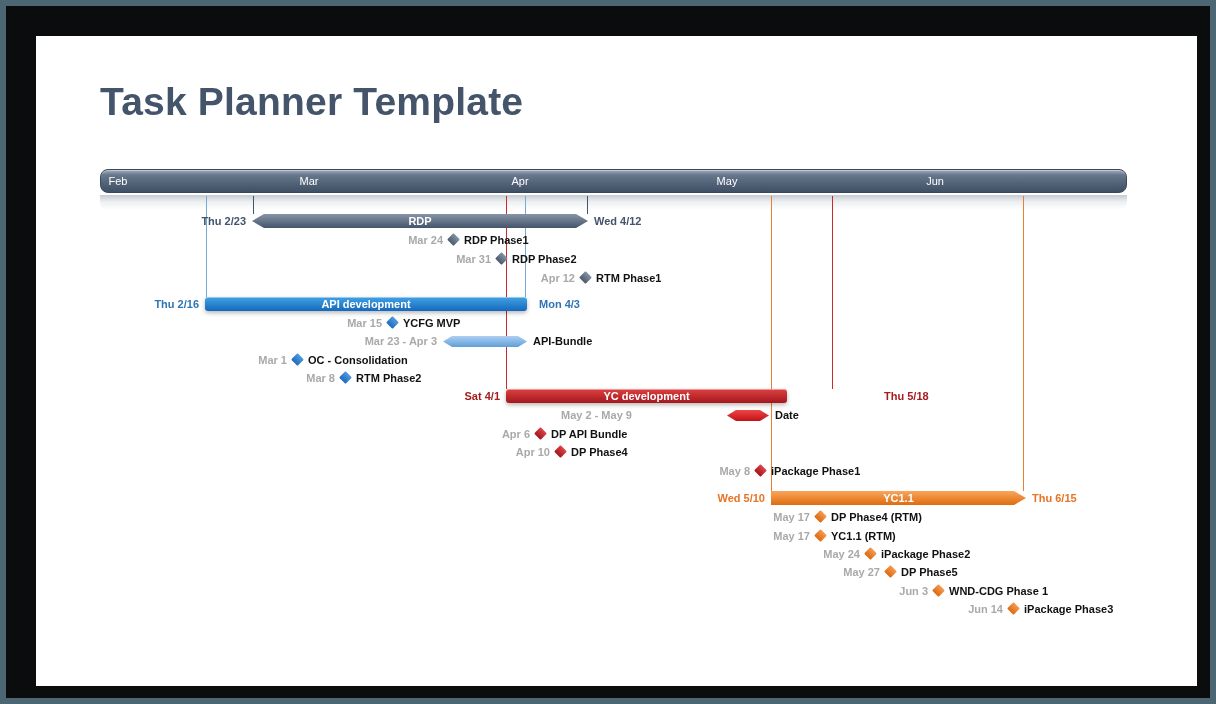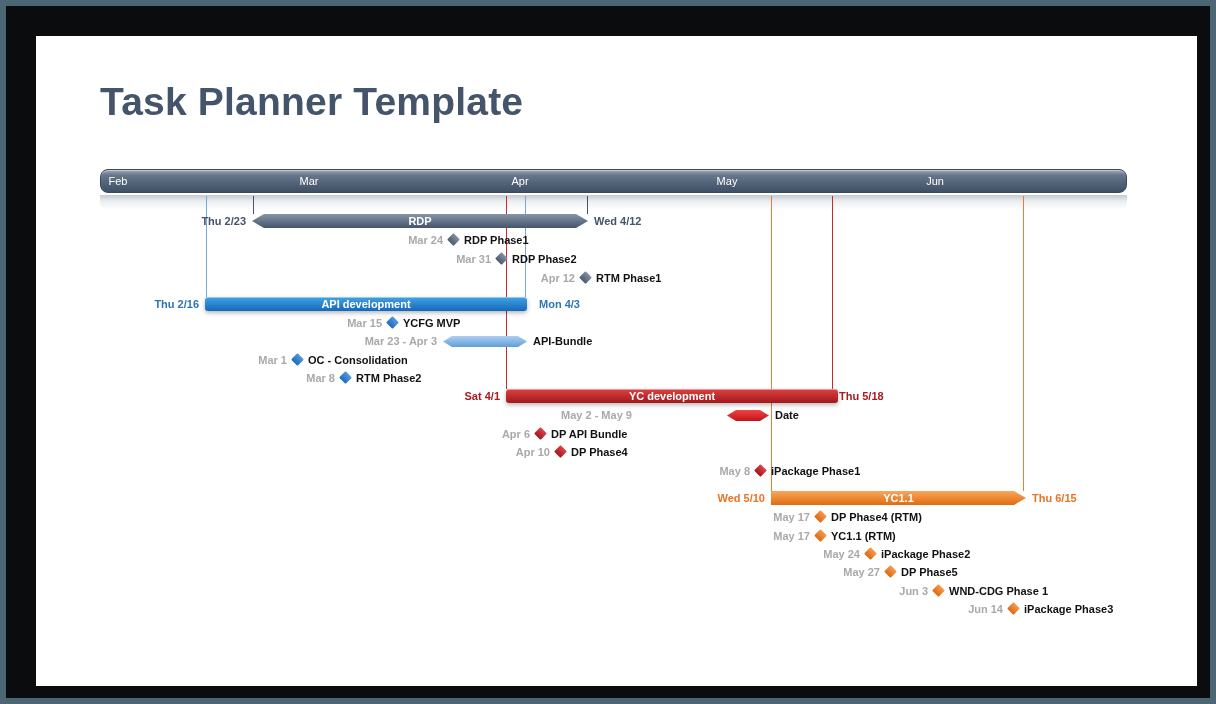--- a/index.html
+++ b/index.html
@@ -72,25 +72,25 @@
       <div class="bar shape-double" style="left: 252px; top: 214px; width: 336px; height: 14px; background: linear-gradient(rgb(135, 149, 168) 0%, rgb(68, 84, 106) 100%);">
         <div class="bar-label" style="">RDP</div>
       </div>
       <div class="side-label" style="left: 116px; top: 214px; width: 130px; text-align: right; line-height: 14px; color: rgb(68, 84, 106);">Thu 2/23</div>
       <div class="side-label" style="left: 594px; top: 214px; line-height: 14px; color: rgb(68, 84, 106);">Wed 4/12</div>
       <div class="bar shape-bar" style="left: 205px; top: 297px; width: 322px; height: 14px; background: linear-gradient(rgb(65, 163, 230) 0%, rgb(22, 104, 186) 100%);">
         <div class="bar-label" style="">API development</div>
       </div>
       <div class="side-label" style="left: 69px; top: 297px; width: 130px; text-align: right; line-height: 14px; color: rgb(46, 117, 182);">Thu 2/16</div>
       <div class="side-label" style="left: 533px; top: 297px; line-height: 14px; color: rgb(46, 117, 182); margin-left: 6px;">Mon 4/3</div>
-      <div class="bar shape-bar" style="left: 506px; top: 389px; width: 332px; height: 14px; background: linear-gradient(rgb(222, 64, 64) 0%, rgb(163, 24, 29) 100%);">
+      <div class="bar shape-bar" style="left: 506px; top: 389px; width: 281px; height: 14px; background: linear-gradient(rgb(222, 64, 64) 0%, rgb(163, 24, 29) 100%);">
         <div class="bar-label" style="">YC development</div>
       </div>
       <div class="side-label" style="left: 370px; top: 389px; width: 130px; text-align: right; line-height: 14px; color: rgb(166, 29, 32);">Sat 4/1</div>
-      <div class="side-label" style="left: 839px; top: 389px; line-height: 14px; color: rgb(166, 29, 32);">Thu 5/18</div>
+      <div class="side-label" style="left: 884px; top: 389px; line-height: 14px; color: rgb(166, 29, 32);">Thu 5/18</div>
       <div class="bar shape-right" style="left: 771px; top: 491px; width: 255px; height: 14px; background: linear-gradient(rgb(249, 166, 92) 0%, rgb(223, 108, 16) 100%);">
         <div class="bar-label" style="">YC1.1</div>
       </div>
       <div class="side-label" style="left: 635px; top: 491px; width: 130px; text-align: right; line-height: 14px; color: rgb(232, 116, 36);">Wed 5/10</div>
       <div class="side-label" style="left: 1032px; top: 491px; line-height: 14px; color: rgb(232, 116, 36);">Thu 6/15</div>
       <div class="bar shape-small-double" style="left: 443px; top: 336px; width: 84px; height: 11px; background: linear-gradient(rgb(174, 207, 242) 0%, rgb(94, 159, 216) 100%);"></div>
       <div class="side-label" style="left: 277px; top: 334px; width: 160px; text-align: right; line-height: 15px; color: rgb(169, 169, 169);">Mar 23 - Apr 3</div>
       <div class="side-label" style="left: 533px; top: 334px; line-height: 15px; color: rgb(17, 17, 17);">API-Bundle</div>
       <div class="bar shape-small-double" style="left: 727px; top: 410px; width: 42px; height: 11px; background: linear-gradient(rgb(239, 68, 68) 0%, rgb(192, 19, 24) 100%);"></div>
       <div class="side-label" style="left: 561px; top: 408px; width: 160px; text-align: left; line-height: 15px; color: rgb(169, 169, 169);">May 2 - May 9</div>

